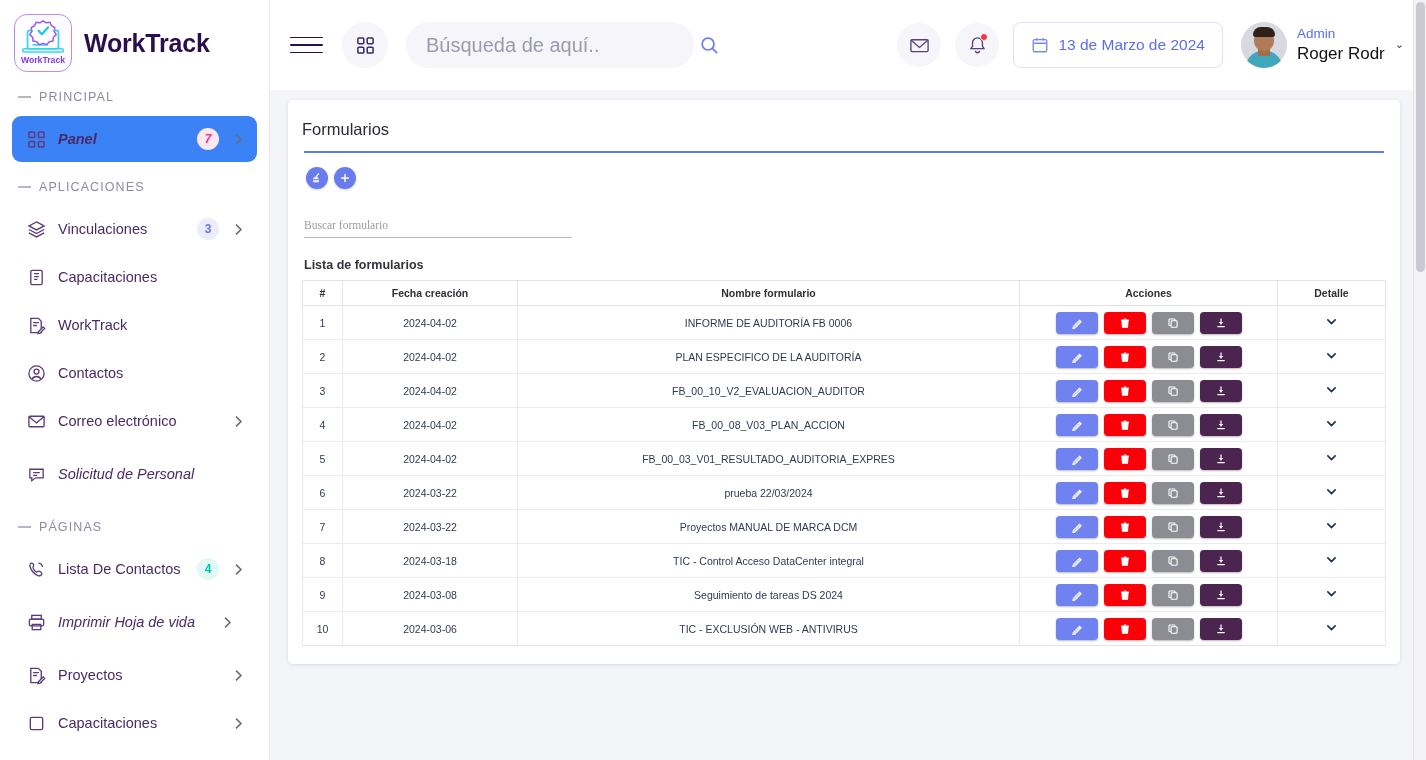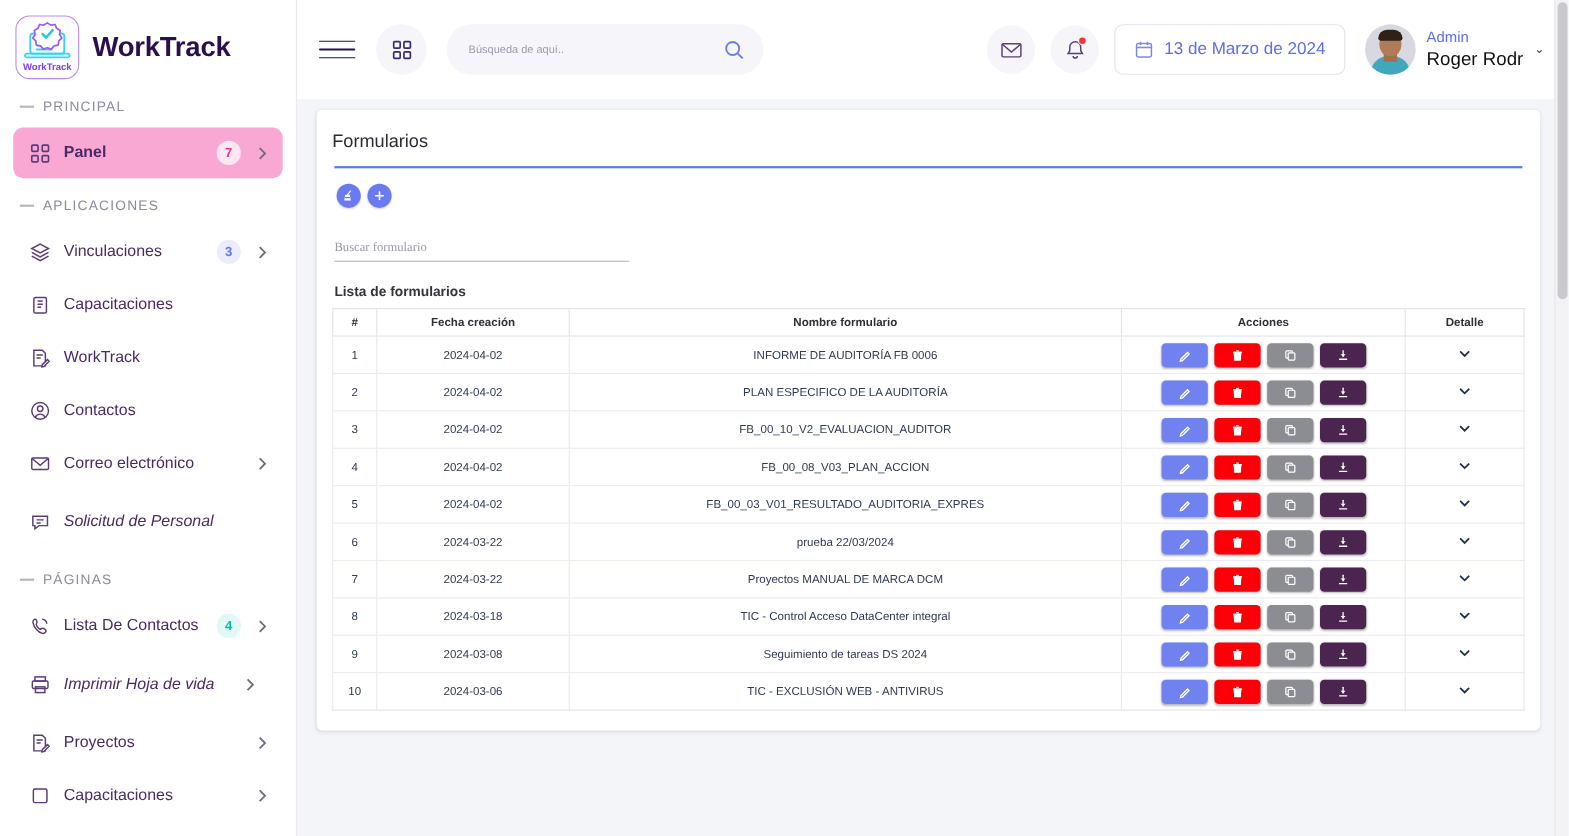--- a/index.html
+++ b/index.html
@@ -32,21 +32,21 @@
   }
   .sec-dash { width: 13px; height: 1.6px; background: #b9b5c9; display: inline-block; }
 
   .nav-item {
     display: flex; align-items: center; gap: 12px;
     height: 46px; margin: 2px 12px; padding: 0 12px 0 14px;
     border-radius: 9px; color: #4a2a66; font-size: 14.5px; cursor: pointer;
     position: relative;
   }
   .nav-item.tall { height: 56px; font-style: italic; }
-  .nav-item.active { background: #f9a8d4; font-weight: 600; }
+  .nav-item.active { background: #3b82f6; font-weight: 600; font-style: italic; }
   .nav-icon { width: 20px; height: 20px; flex: 0 0 20px; display:flex; align-items:center; justify-content:center; color:#5c3b7a; }
   .nav-icon svg { width: 19px; height: 19px; }
   .nav-label { flex: 1 1 auto; line-height: 1.15; }
   .nav-label.two { max-width: 150px; }
   .badge {
     font-size: 12px; font-weight: 700; border-radius: 50%;
     width: 22px; height: 22px; display: flex; align-items: center; justify-content: center;
     flex: 0 0 22px;
   }
   .badge.pink { background: #fde8f2; color: #fa2f8f; }
@@ -73,21 +73,21 @@
     display: flex; align-items: center; justify-content: center; cursor: pointer; margin-right: 18px;
   }
   .grid-btn svg { width: 19px; height: 19px; color:#3a2a6a; }
 
   .searchbox {
     width: 288px; height: 46px; border-radius: 24px; background: #f6f6fa;
     display: flex; align-items: center; padding: 0 16px 0 20px; gap: 8px;
   }
   .searchbox input {
     flex: 1 1 auto; border: none; background: transparent; outline: none;
-    font-size: 10px; color: #8b8ba0; font-family: inherit;
+    font-size: 20px; color: #8b8ba0; font-family: inherit;
   }
   .searchbox input::placeholder { color: #9a9ab0; }
   .search-ic { width: 21px; height: 21px; color: #6c7bf0; flex:0 0 21px; }
 
   .top-right { margin-left: auto; display: flex; align-items: center; gap: 14px; }
   .circ-btn {
     width: 44px; height: 44px; border-radius: 50%; background: #f5f5fa;
     display: flex; align-items: center; justify-content: center; cursor: pointer; position: relative;
   }
   .circ-btn svg { width: 21px; height: 21px; color: #5a3f7a; }

